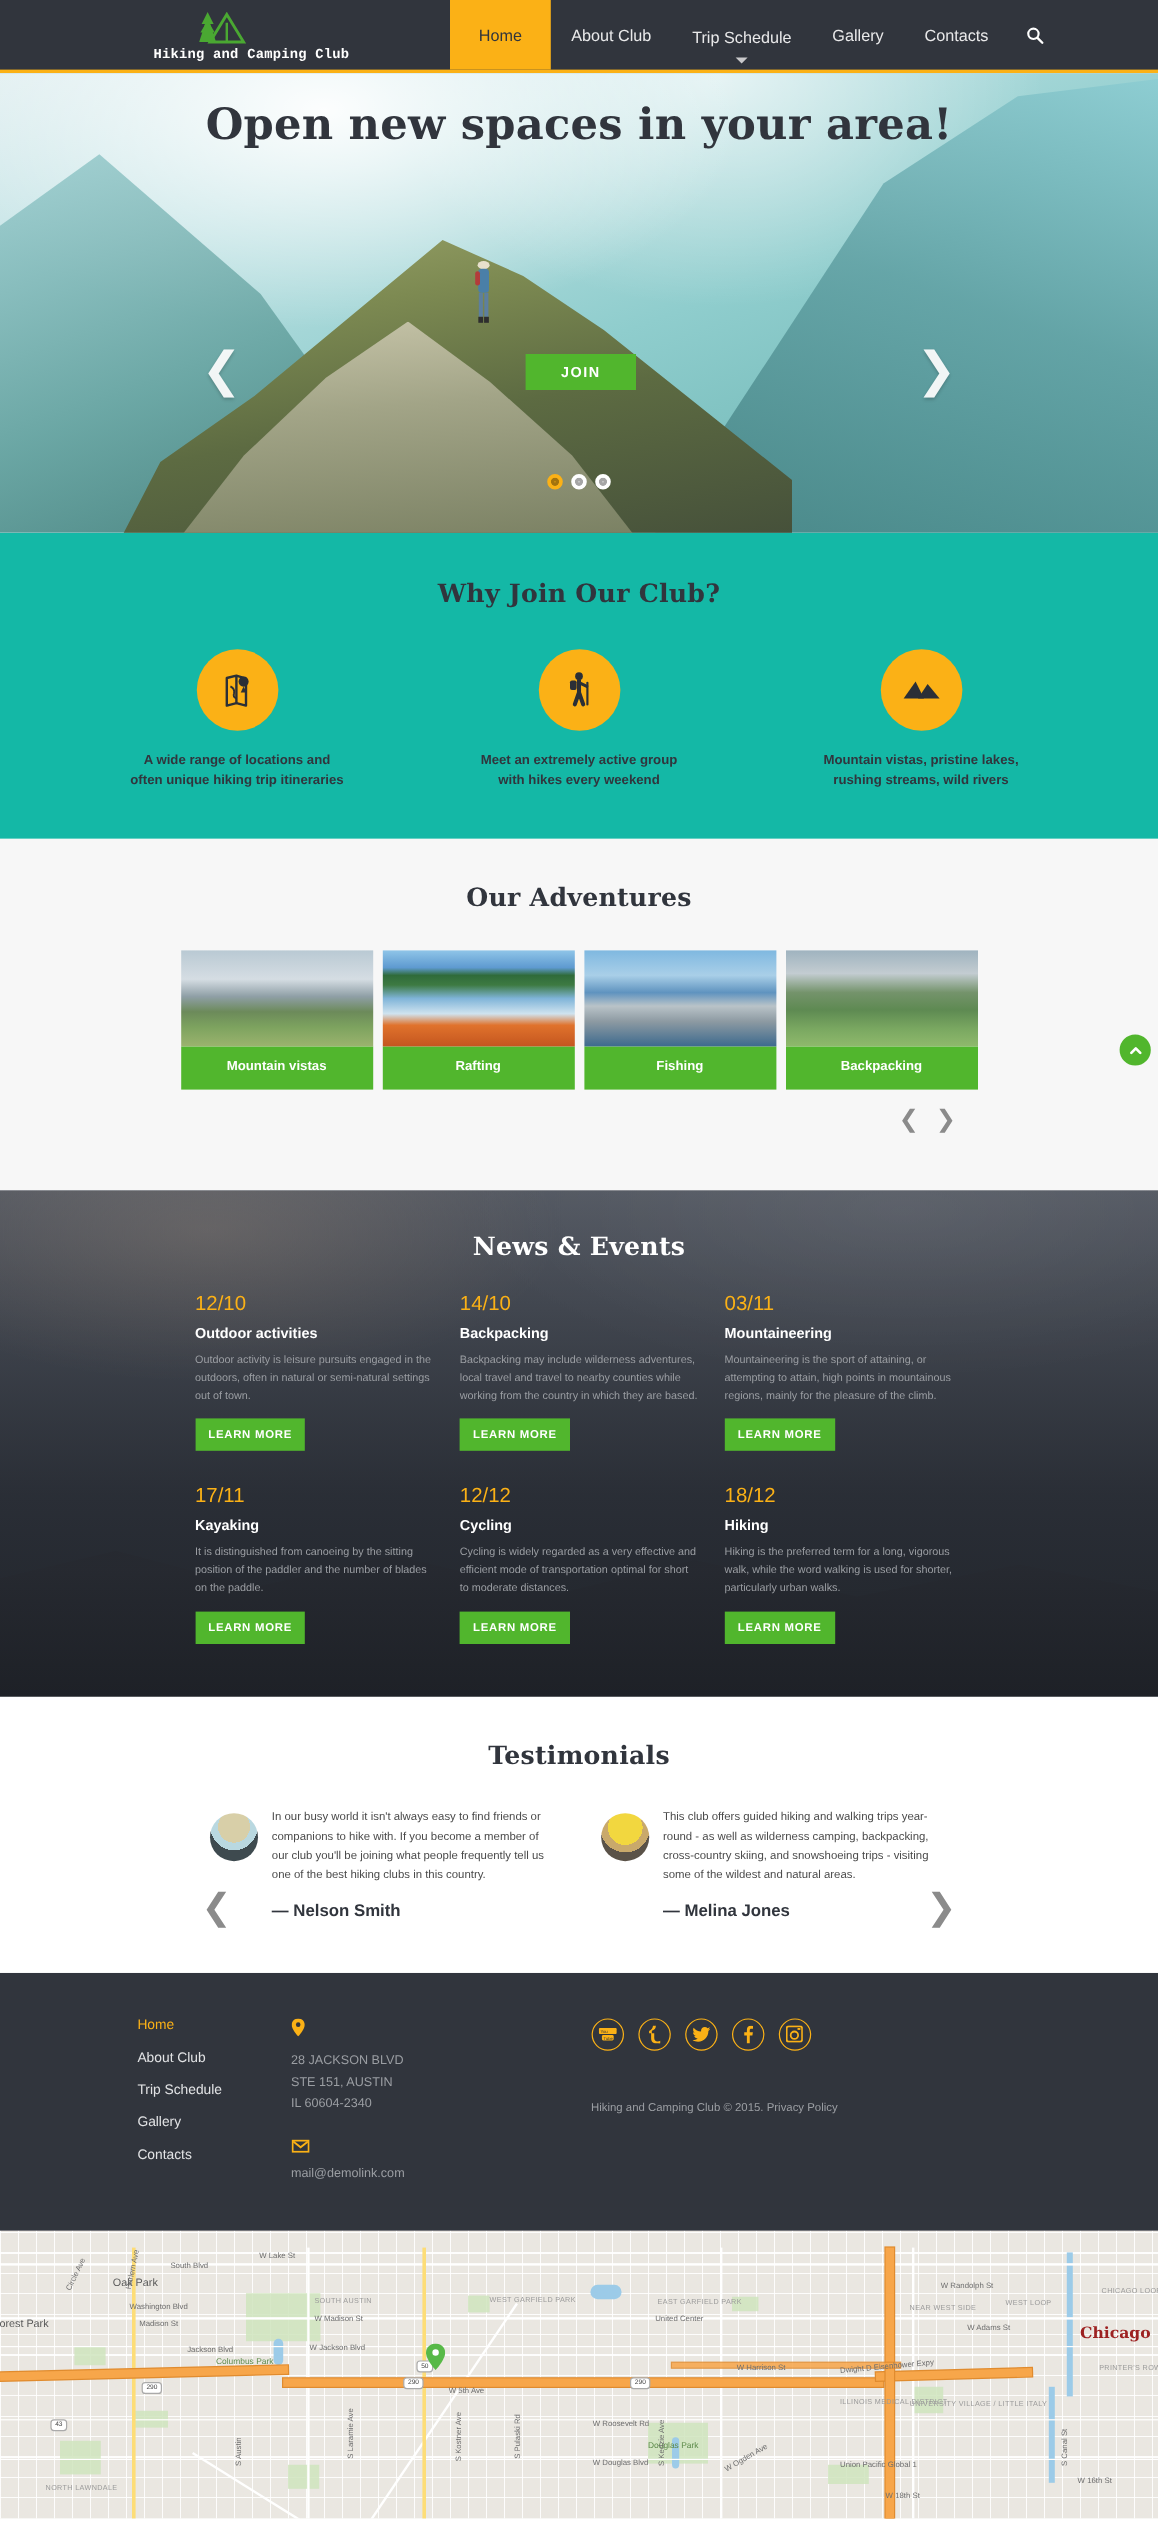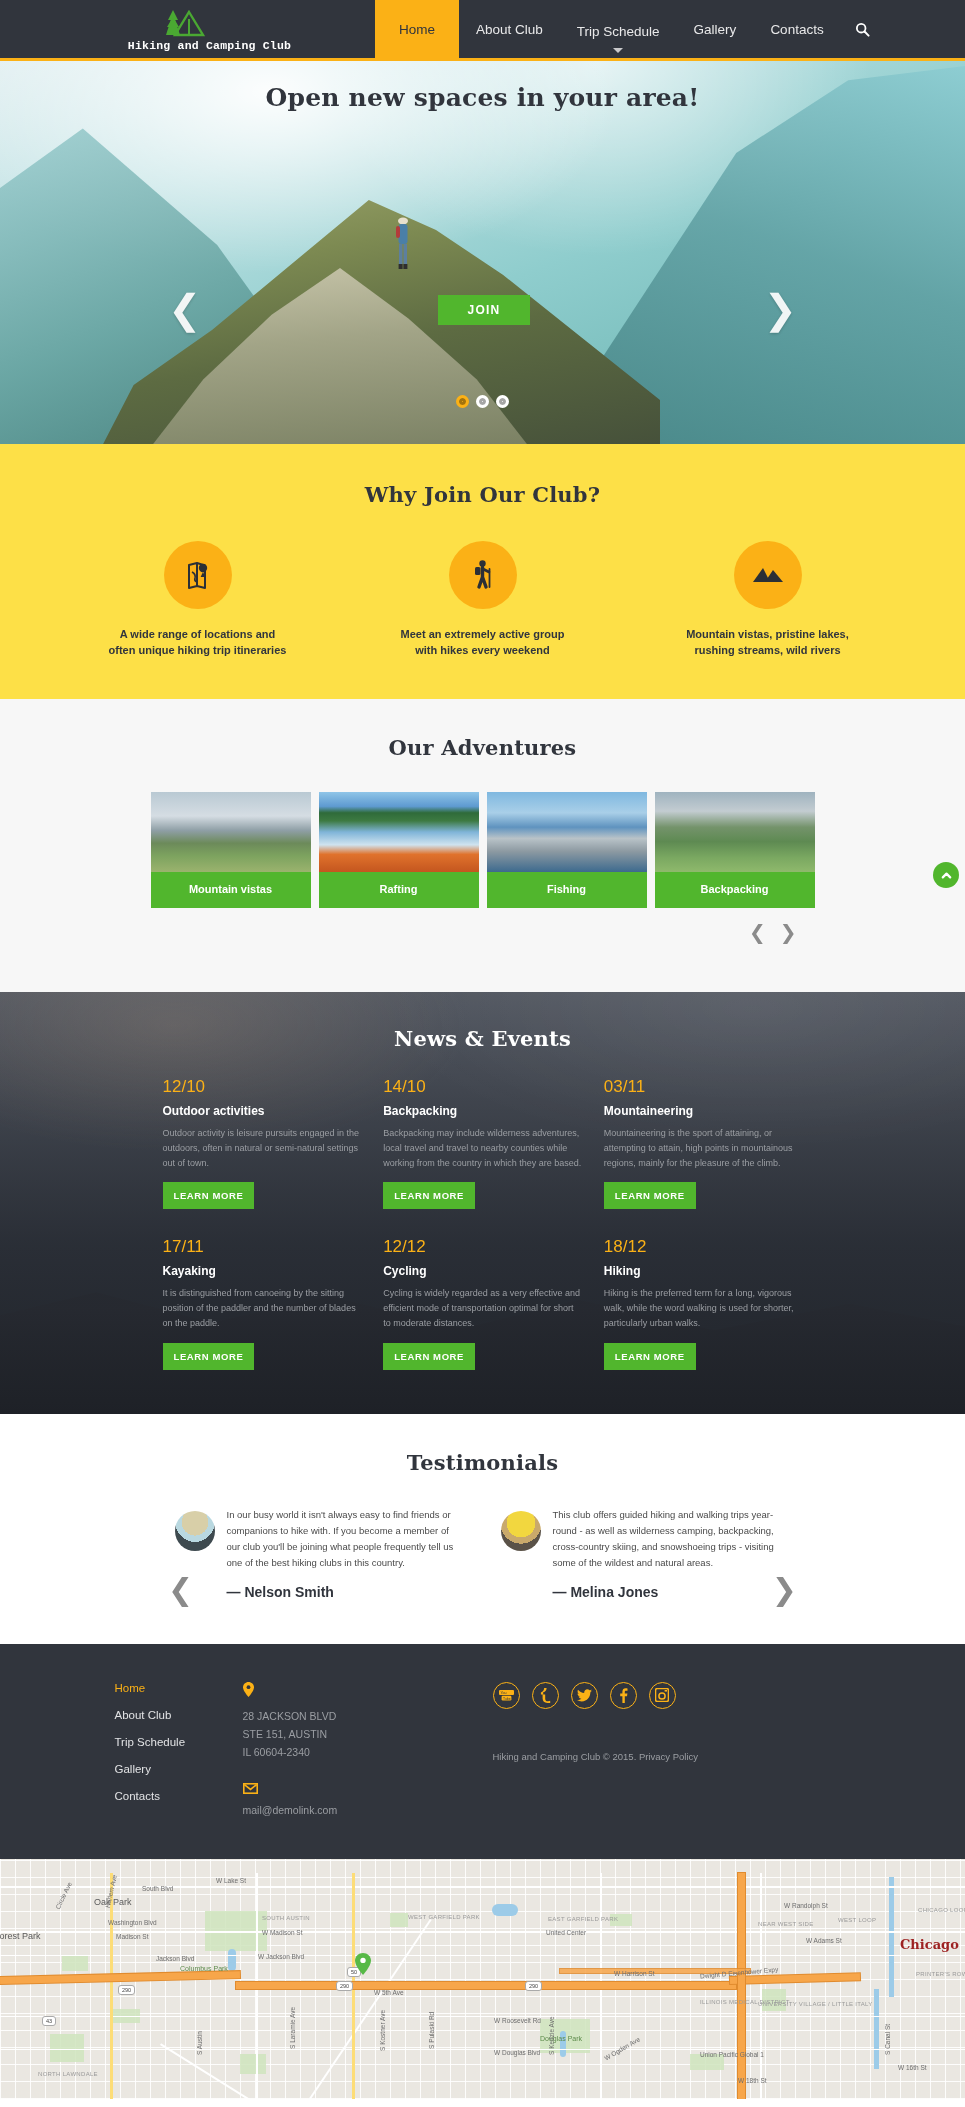--- a/index.html
+++ b/index.html
@@ -110,21 +110,21 @@
     opacity:.92;
   }
   .hero-hiker {
     position:absolute; left:392px; top:154px; width:22px; height:64px;
   }
   .hero-title {
     position:absolute; top:22px; left:0; right:0;
     text-align:center;
     font-family: "DejaVu Serif", serif;
     font-weight: bold;
-    font-size: 25px;
+    font-size: 36px;
     color: #31353d;
     letter-spacing: .2px;
   }
   .join-btn {
     position:absolute; left:438px; top:234px;
     width: 92px; height: 30px;
     background:#51b62d;
     color:#fff;
     border:none;
     font-size: 12px;
@@ -161,21 +161,21 @@
   .section-title {
     text-align:center;
     font-family: "DejaVu Serif", serif;
     font-weight:bold;
     font-size: 21px;
     color: #31353d;
     letter-spacing: .2px;
   }
 
   
-  .why { background:#fde047; padding: 38px 0 40px; }
+  .why { background:#14b8a6; padding: 38px 0 40px; }
   .features {
     display:flex; justify-content:center; gap: 100px;
     margin-top: 34px;
   }
   .feature { width: 185px; text-align:center; }
   .feature-icon {
     width: 68px; height: 68px; border-radius: 50%;
     background: #fbb116;
     margin: 0 auto 18px;
     display:flex; align-items:center; justify-content:center;

